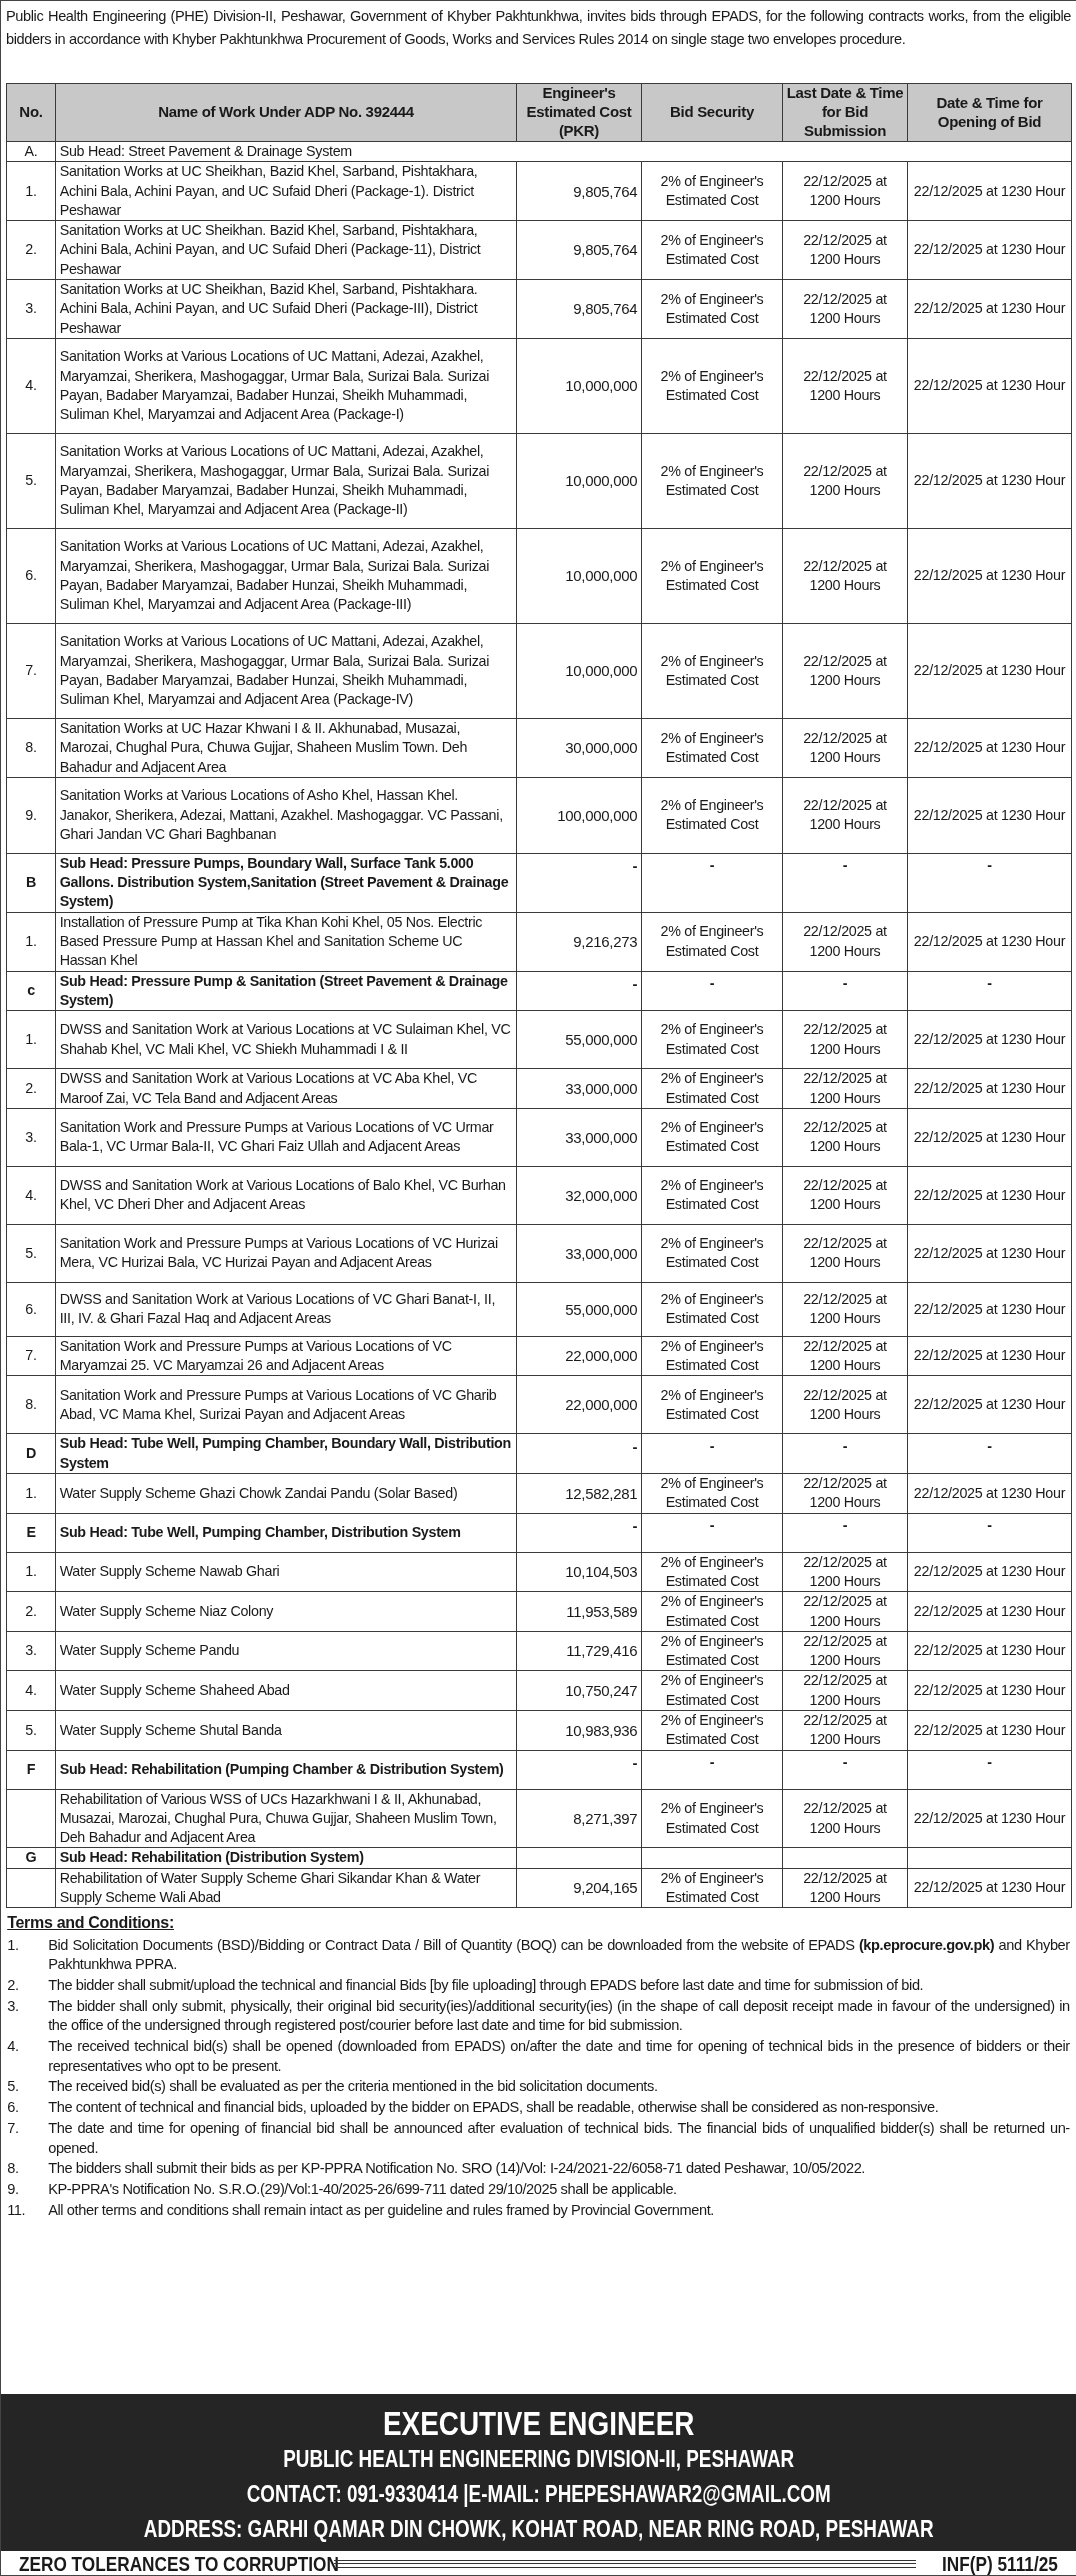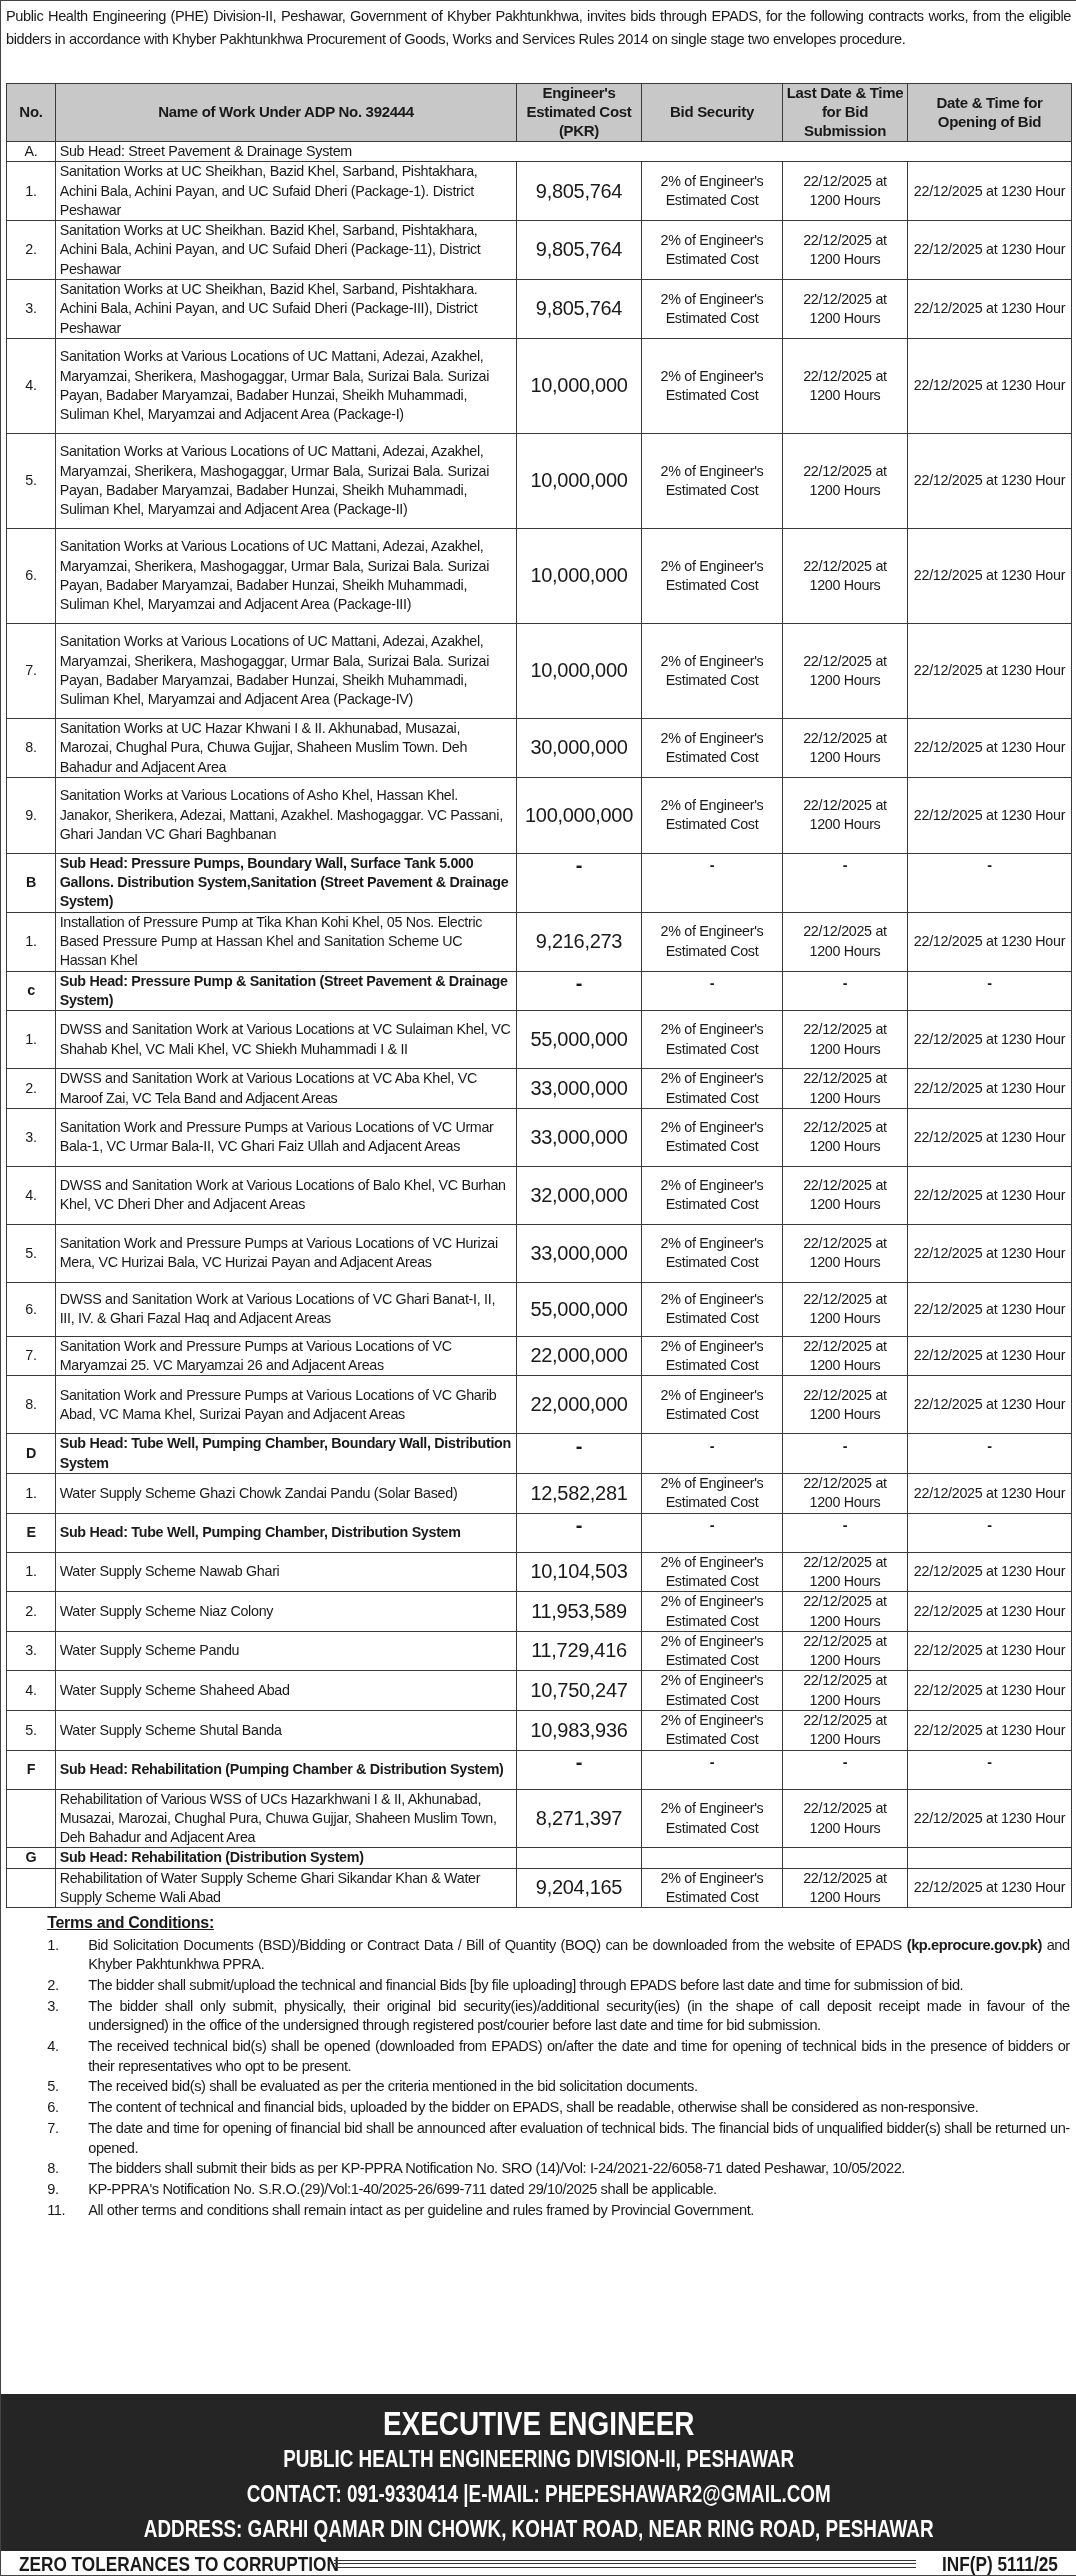--- a/index.html
+++ b/index.html
@@ -60,28 +60,27 @@
     background: #c8c8c8;
     font-weight: bold;
     text-align: center;
     height: 58px;
     font-size: 15px;
     line-height: 18.7px;
   }
   td.c-no { text-align: center; }
   td.c-name { text-align: left; padding-left: 6.8px; }
   td.c-cost, td.c-sec, td.c-last, td.c-open { text-align: center; }
-  td.c-cost { font-size: 20px; }
+  td.c-cost { font-size: 15px; text-align: right; }
   tr.subhead td { font-weight: bold; }
   tr.subhead td.dash { vertical-align: top; padding-top: 2.5px; }
   .terms {
     padding: 3.7px 6.2px 0 6.2px;
     font-size: 14.6px;
     letter-spacing: -0.4px;
-    margin-left: 40px;
   }
   .terms h2 {
     font-size: 16px;
     font-weight: bold;
     text-decoration: underline;
     line-height: 21px;
     margin-bottom: 2.5px;
     letter-spacing: -0.3px;
   }
   .terms ol { list-style: none; }

